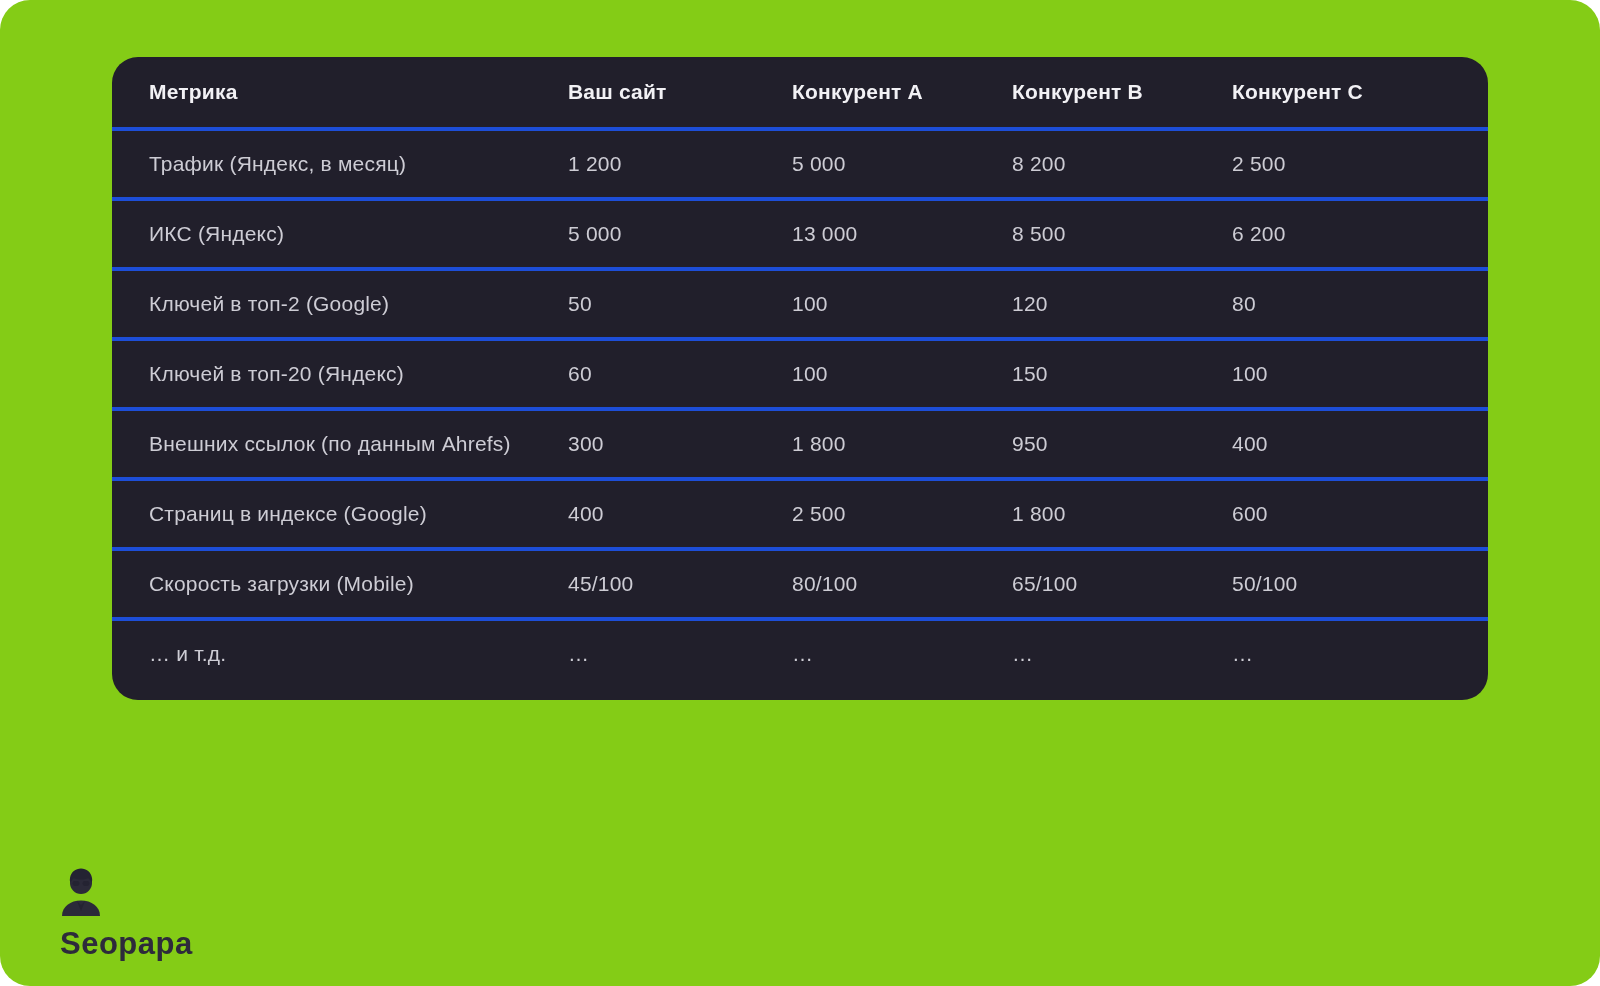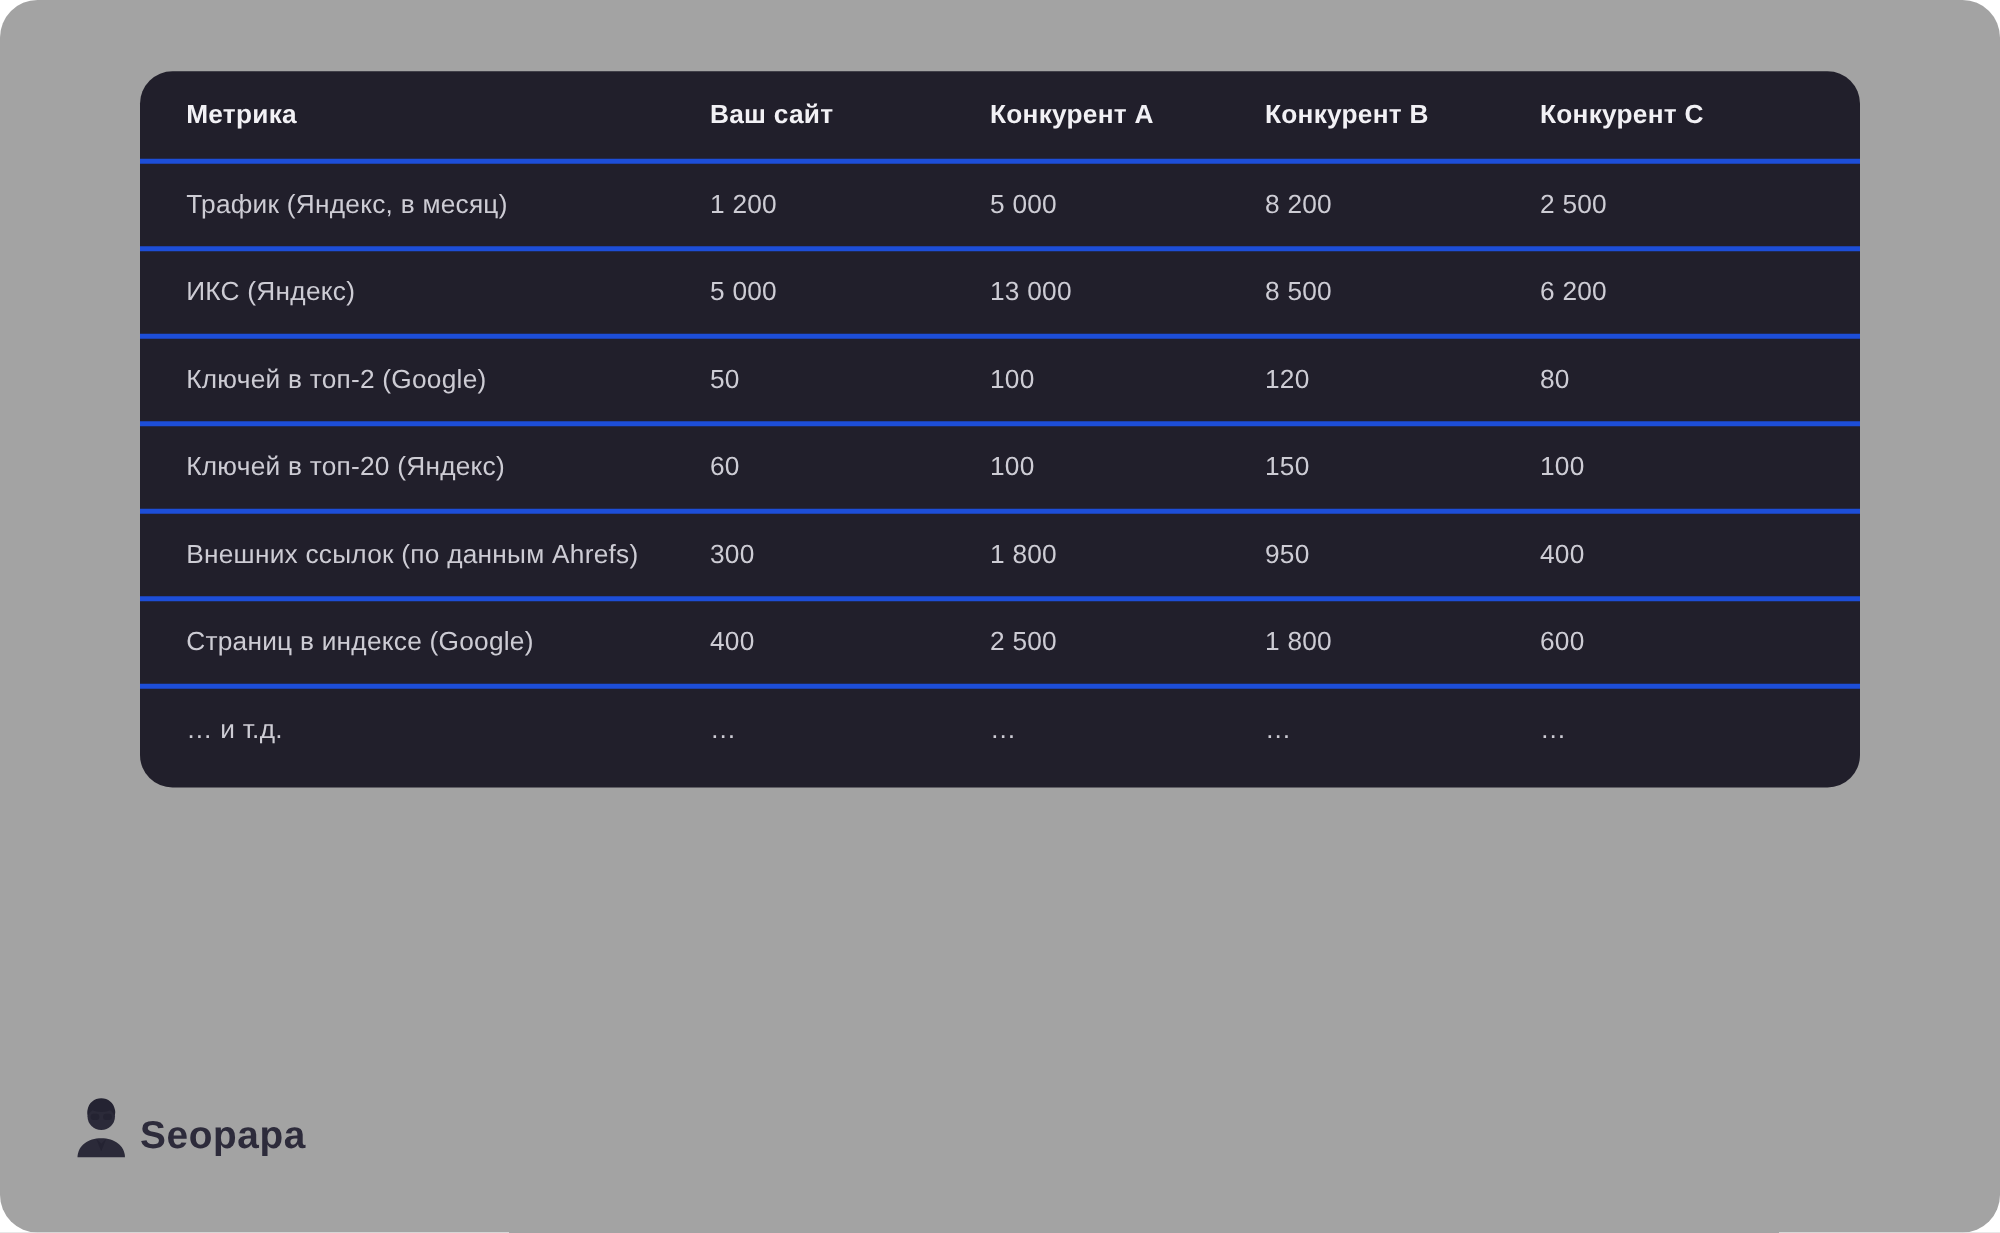--- a/index.html
+++ b/index.html
@@ -5,21 +5,21 @@
   html, body {
     margin: 0;
     padding: 0;
     background: #ffffff;
     font-family: "Liberation Sans", "DejaVu Sans", sans-serif;
   }
   .canvas {
     position: relative;
     width: 1600px;
     height: 986px;
-    background: #a3a3a3;
+    background: #84cc16;
     border-radius: 30px;
     overflow: hidden;
   }
   .table-card {
     position: absolute;
     left: 112px;
     top: 57px;
     width: 1376px;
     background: #211F2B;
     border-radius: 26px;
@@ -49,22 +49,23 @@
     letter-spacing: 0.2px;
     white-space: nowrap;
     overflow: hidden;
   }
   .watermark {
     position: absolute;
     left: 60px;
     top: 866px;
     height: 60px;
     display: flex;
-    align-items: flex-end;
+    align-items: flex-start;
     gap: 10px;
+    flex-direction: column;
   }
   .watermark .brand {
     font-size: 31px;
     font-weight: 700;
     color: #2D2B3B;
     letter-spacing: 0.5px;
   }
   .watermark svg { display: block; }
 </style>
 </head>
@@ -125,20 +126,27 @@
   </div>
 
   <div class="t-row">
     <div class="cell">Страниц в индексе (Google)</div>
     <div class="cell">400</div>
     <div class="cell">2 500</div>
     <div class="cell">1 800</div>
     <div class="cell">600</div>
   </div>
 
+  <div class="t-row">
+    <div class="cell">Скорость загрузки (Mobile)</div>
+    <div class="cell">45/100</div>
+    <div class="cell">80/100</div>
+    <div class="cell">65/100</div>
+    <div class="cell">50/100</div>
+  </div>
 
   <div class="t-row">
     <div class="cell">… и т.д.</div>
     <div class="cell">…</div>
     <div class="cell">…</div>
     <div class="cell">…</div>
     <div class="cell">…</div>
   </div>
 </div>
 

